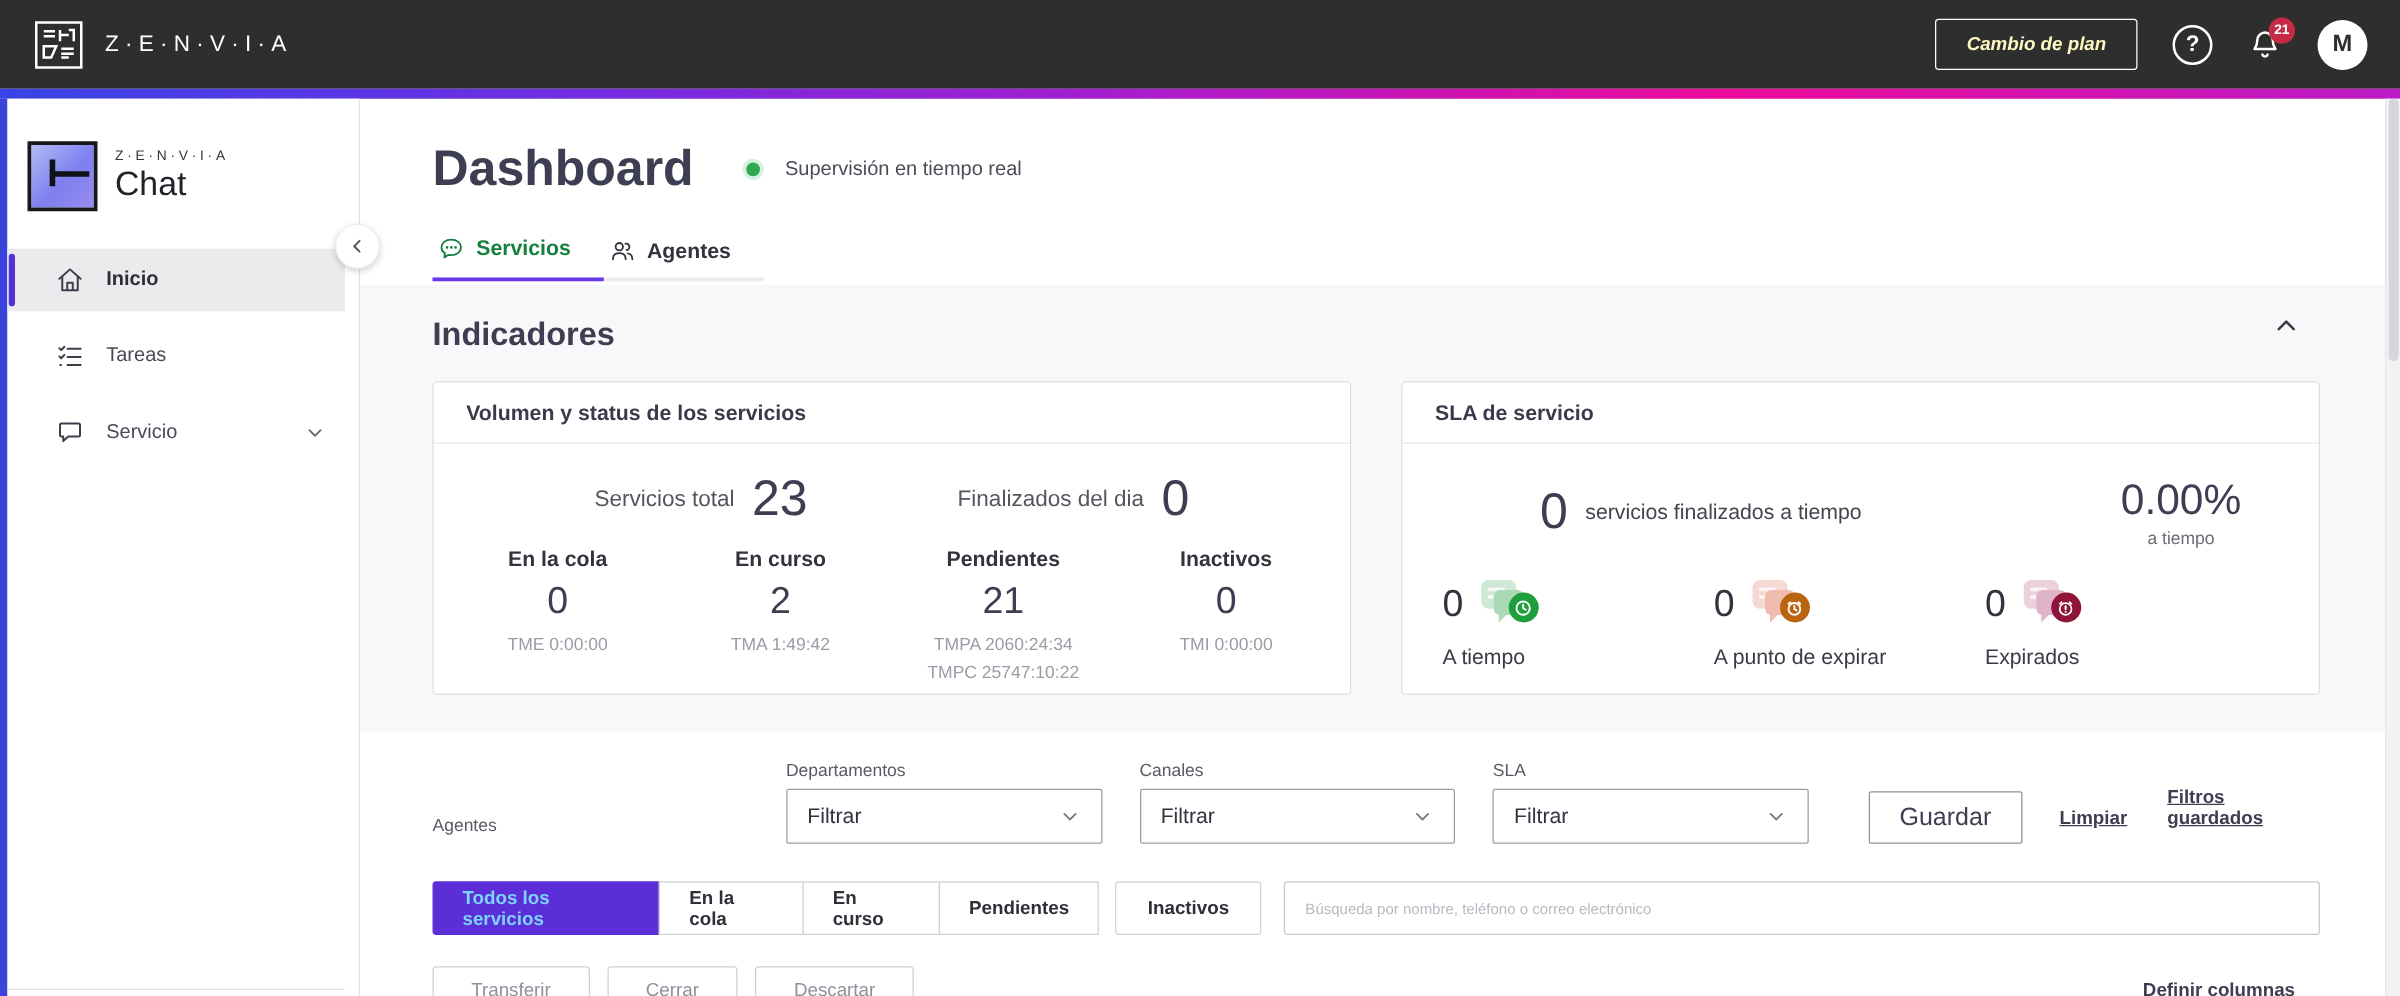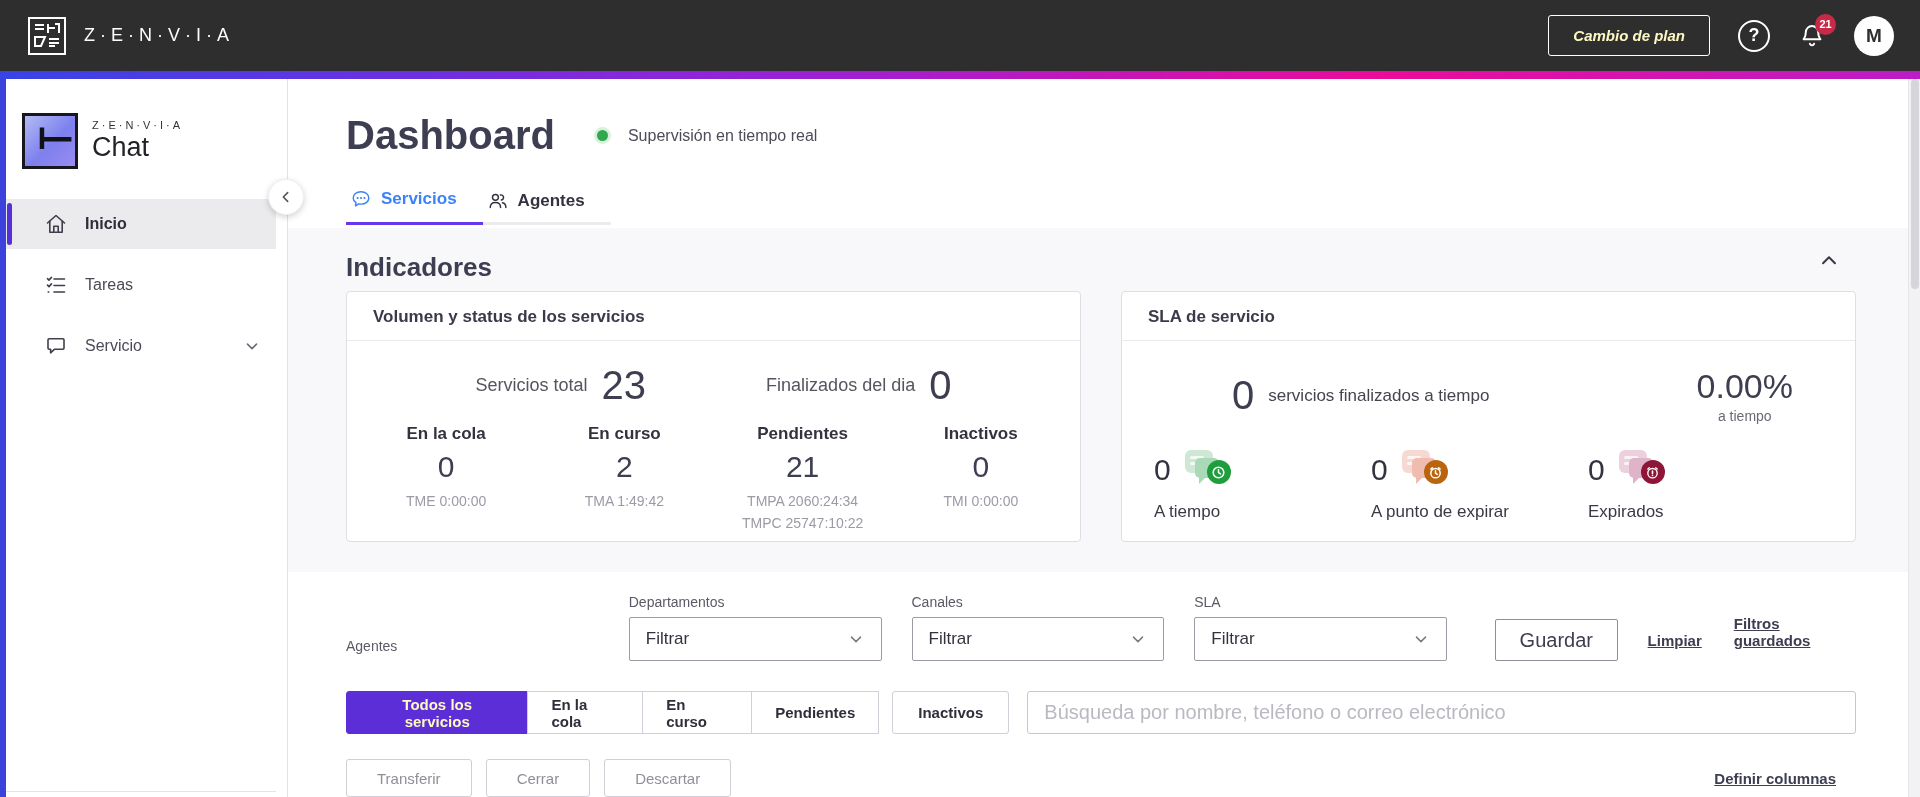--- a/index.html
+++ b/index.html
@@ -63,27 +63,27 @@
   .page-title { font-size:40px; font-weight:bold; color:#3e3e52; }
   .status { display:flex; align-items:center; gap:20px; margin-left:42px; }
   .status-dot { width:11px; height:11px; border-radius:50%; background:#2fa84f; box-shadow:0 0 0 3px #d9f0de; }
   .status-text { font-size:16px; color:#4c4c58; }
 
   
   .tabs { display:inline-flex; margin:30px 0 0 58px; border-bottom:3px solid #ececf0; }
   .tab { display:flex; align-items:center; gap:9px; padding:0 26px 12px 4px; font-size:17px; font-weight:bold;
          color:#33333f; cursor:pointer; margin-bottom:-3px; }
   .tab .icon { width:22px; height:22px; }
-  .tab.active { color:#3b82f6; border-bottom:3px solid #6837ec; }
+  .tab.active { color:#15803d; border-bottom:3px solid #6837ec; }
 
   
   .indicators { background:#f8f8fa; margin-top:3px; padding:24px 52px 30px 58px; position:relative; }
   .ind-heading { font-size:26px; font-weight:bold; color:#3e3e52; }
   .ind-collapse { position:absolute; right:68px; top:22px; color:#3a3a46; cursor:pointer; }
-  .cards { display:flex; gap:40px; margin-top:8px; }
+  .cards { display:flex; gap:40px; margin-top:22px; }
   .card { flex:1; background:#fff; border:1px solid #dedee4; border-radius:4px; min-height:251px; }
   .card-title { padding:15px 26px 13px; font-size:17px; font-weight:bold; color:#3a3a4a; border-bottom:1px solid #e9e9ee; }
 
   .vol-totals { display:flex; justify-content:center; gap:120px; padding:22px 0 6px; }
   .vol-total { display:flex; align-items:center; gap:14px; }
   .vol-total .lbl { font-size:18px; color:#55555f; }
   .vol-total .val { font-size:40px; color:#3e3e52; font-weight:500; }
   .vol-stats { display:flex; padding:10px 10px 0; }
   .vol-stat { flex:1; text-align:center; }
   .vol-stat .lbl { font-size:17px; font-weight:bold; color:#33333f; }
@@ -131,26 +131,26 @@
   .link { font-size:15px; font-weight:bold; color:#3e3e52; text-decoration:underline; cursor:pointer; }
   .clear-link { margin-left:30px; margin-bottom:12px; }
   .saved-link { margin-left:32px; margin-bottom:12px; }
 
   
   .service-bar { display:flex; align-items:center; padding:30px 52px 0 58px; }
   .seg-group { display:flex; }
   .seg { height:43px; display:flex; align-items:center; padding:0 23px; background:#fff;
          border:1px solid #d0d0d8; font-size:15px; font-weight:bold; color:#2f2f3a; cursor:pointer; margin-left:-1px; }
   .seg:first-child { margin-left:0; border-radius:3px 0 0 3px; }
-  .seg.active { background:#5b2ed8; border-color:#5b2ed8; color:#fef9c3;text-align:center; }
+  .seg.active { background:#5b2ed8; border-color:#5b2ed8; color:#7dd3fc; }
   .inactive-btn { height:43px; padding:0 25px; margin-left:13px; background:#fff; border:1px solid #d0d0d8;
                   border-radius:3px; font-size:15px; font-weight:bold; color:#2f2f3a; cursor:pointer;
                   font-family:"Liberation Sans", sans-serif; }
   .search-input { height:43px; width:842px; margin-left:18px; border:1px solid #c7c7cd; border-radius:3px;
-                  padding:0 16px; font-size:20px; color:#33333f; font-family:"Liberation Sans", sans-serif; }
+                  padding:0 16px; font-size:12px; color:#33333f; font-family:"Liberation Sans", sans-serif; }
   .search-input::placeholder { color:#b9b9c2; }
 
   
   .actions { display:flex; align-items:center; padding:25px 72px 0 58px; }
   .action-btn { height:38px; background:#fff; border:1px solid #cfcfd5; border-radius:3px; padding:0 30px;
                 font-size:15px; color:#8f8f9a; cursor:pointer; margin-right:14px;
                 font-family:"Liberation Sans", sans-serif; }
   .define-link { margin-left:auto; }
 </style>
 </head>

